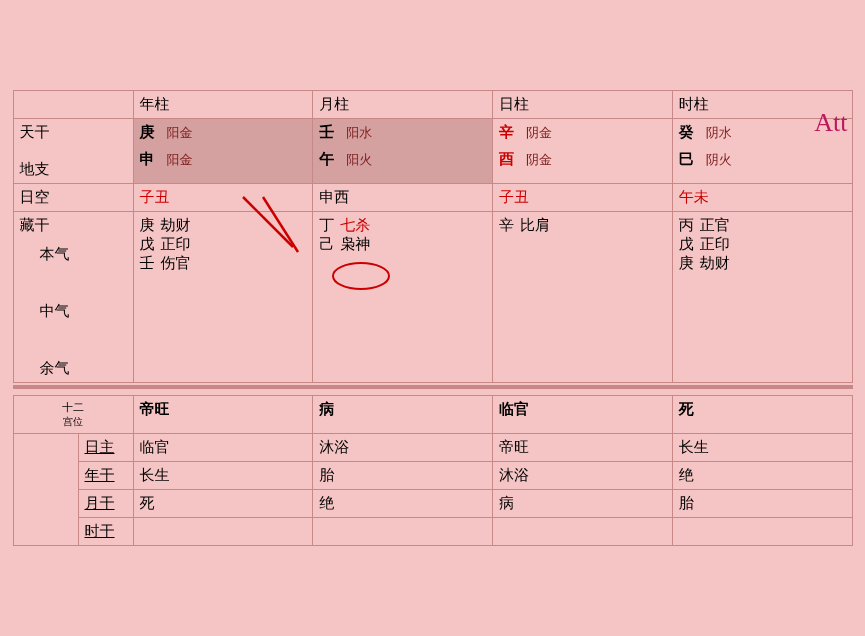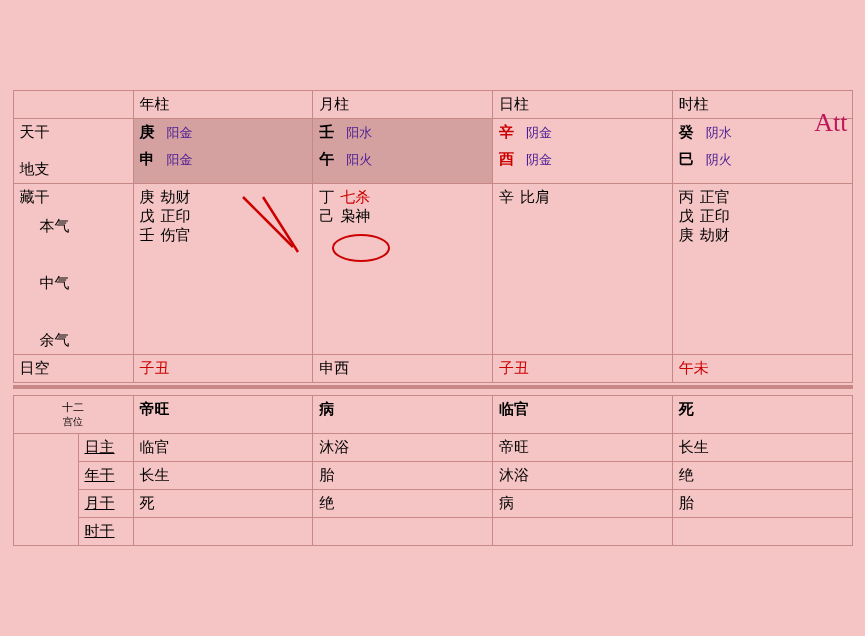--- a/index.html
+++ b/index.html
@@ -53,21 +53,21 @@
     }
 
     .twochar-row {
       display: flex;
       gap: 8px;
       align-items: baseline;
     }
 
     .element-label {
       font-size: 13px;
-      color: #4c1d95;
+      color: #7f1d1d;
       margin-left: 4px;
     }
 
     .canggan-row {
       display: flex;
       gap: 6px;
     }
 
     
     .bottom-table {
@@ -177,20 +177,36 @@
             <span class="element-label">阴水</span>
           </div>
           <div class="twochar-row" style="margin-top:8px;">
             <span class="bold-text">巳</span>
             <span class="element-label">阴火</span>
           </div>
         </td>
       </tr>
 
       <tr>
+        <td class="col-label">日空</td>
+        <td>
+          <span class="red-text">子丑</span>
+        </td>
+        <td>
+          <span>申西</span>
+        </td>
+        <td>
+          <span class="red-text">子丑</span>
+        </td>
+        <td>
+          <span class="red-text">午未</span>
+        </td>
+      </tr>
+
+      <tr>
         <td class="col-label">
           <div style="display:inline-block; writing-mode: horizontal-tb;">藏干</div>
           <div style="margin-top: 10px; margin-left: 20px;">本气</div>
           <div style="margin-top: 38px; margin-left: 20px;">中气</div>
           <div style="margin-top: 38px; margin-left: 20px;">余气</div>
         </td>
 
         <td>
           <div class="canggan-row">
             <span>庚</span>
@@ -234,36 +250,20 @@
             <span>正官</span>
           </div>
           <div class="canggan-row">
             <span>戊</span>
             <span>正印</span>
           </div>
           <div class="canggan-row">
             <span>庚</span>
             <span>劫财</span>
           </div>
-        </td>
-      </tr>
-
-      <tr>
-        <td class="col-label">日空</td>
-        <td>
-          <span class="red-text">子丑</span>
-        </td>
-        <td>
-          <span>申西</span>
-        </td>
-        <td>
-          <span class="red-text">子丑</span>
-        </td>
-        <td>
-          <span class="red-text">午未</span>
         </td>
       </tr>
     </tbody>
       </table>
 
     <svg style="position:absolute; top:102px; left:200px; width:200px; height:80px; pointer-events:none; z-index:10;">
 
       <line x1="30" y1="5" x2="80" y2="55" stroke="#cc0000" stroke-width="2.5"></line>
       <line x1="50" y1="5" x2="85" y2="60" stroke="#cc0000" stroke-width="2.5"></line>
     </svg>

